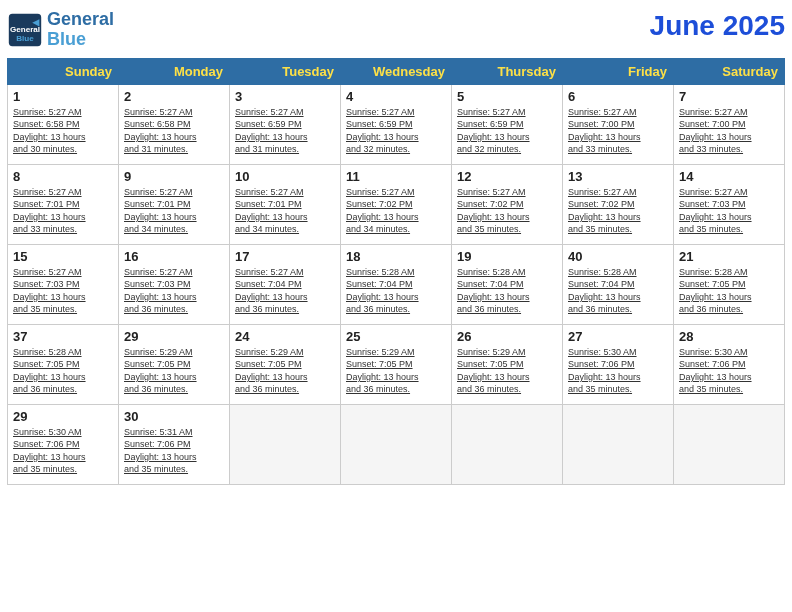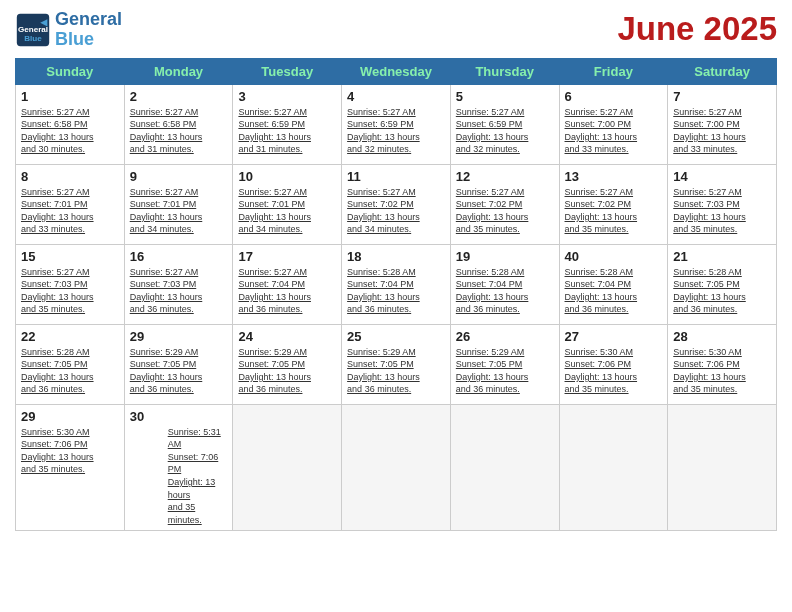--- a/index.html
+++ b/index.html
@@ -5,21 +5,21 @@
     * { margin: 0; padding: 0; box-sizing: border-box; }
     body {
       font-family: Arial, sans-serif;
       background: #fff;
       width: 792px;
       height: 612px;
       overflow: hidden;
     }
     .container {
       width: 792px;
-      padding: 10px 15px;
+      padding: 10px 7px;
     }
     .header-area {
       display: flex;
       justify-content: space-between;
       align-items: flex-start;
       margin-bottom: 8px;
     }
     .logo {
       display: flex;
       align-items: center;
@@ -35,37 +35,37 @@
     }
     .logo-icon {
       width: 36px;
       height: 36px;
       margin-right: 4px;
     }
     .title-block {
       text-align: right;
     }
     .calendar-title {
-      font-size: 33px;
+      font-size: 28px;
       font-weight: bold;
-      color: #b91c1c;
+      color: #1d4ed8;
     }
     .calendar-subtitle {
       font-size: 14px;
       color: #333;
     }
     .calendar-table {
       width: 100%;
       border-collapse: collapse;
       table-layout: fixed;
     }
     .calendar-table th {
       background-color: #2e6da4;
-      color: #86efac;
-      text-align: center;
+      color: #fde047;
+      text-align: right;
       padding: 5px 6px;
       font-size: 13px;
       font-weight: bold;
       border: 1px solid #2e6da4;
     }
     .calendar-table td {
       border: 1px solid #ccc;
       vertical-align: top;
       padding: 4px 5px;
       font-size: 9.5px;
@@ -272,21 +272,21 @@
           <td>
             <span class="day-num">21</span>
             <div class="day-info" style="white-space: pre-line;">Sunrise: 5:28 AM
 Sunset: 7:05 PM
 Daylight: 13 hours
 and 36 minutes.</div>
           </td>
         </tr>
         <tr>
           <td>
-            <span class="day-num">22</span>
+            <span class="day-num">37</span>
             <div class="day-info" style="white-space: pre-line;">Sunrise: 5:28 AM
 Sunset: 7:05 PM
 Daylight: 13 hours
 and 36 minutes.</div>
           </td>
           <td>
             <span class="day-num">29</span>
             <div class="day-info" style="white-space: pre-line;">Sunrise: 5:29 AM
 Sunset: 7:05 PM
 Daylight: 13 hours
@@ -331,21 +331,21 @@
         <tr>
           <td>
             <span class="day-num">29</span>
             <div class="day-info" style="white-space: pre-line;">Sunrise: 5:30 AM
 Sunset: 7:06 PM
 Daylight: 13 hours
 and 35 minutes.</div>
           </td>
           <td>
             <span class="day-num">30</span>
-            <div class="day-info" style="white-space: pre-line; margin-left: 38px;">Sunrise: 5:31 AM
+            <div class="day-info" style="white-space: pre-line;">Sunrise: 5:31 AM
 Sunset: 7:06 PM
 Daylight: 13 hours
 and 35 minutes.</div>
           </td>
           <td class="empty"></td>
           <td class="empty"></td>
           <td class="empty"></td>
           <td class="empty"></td>
           <td class="empty"></td>
         </tr>

